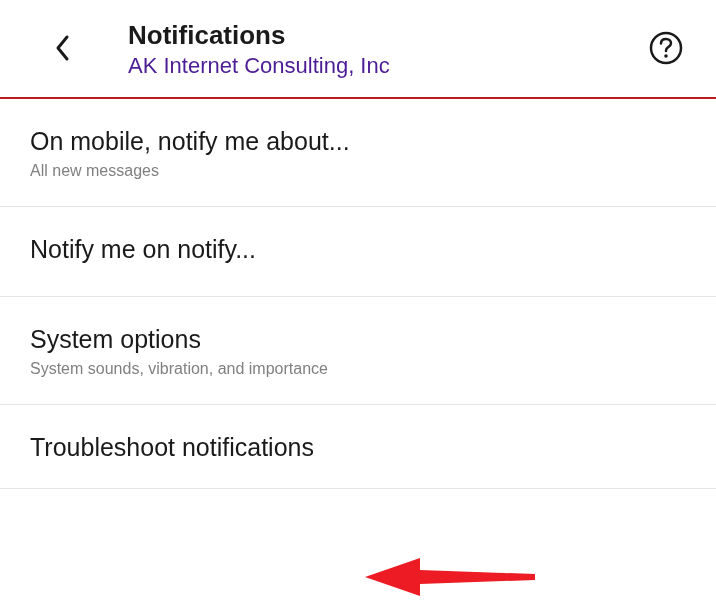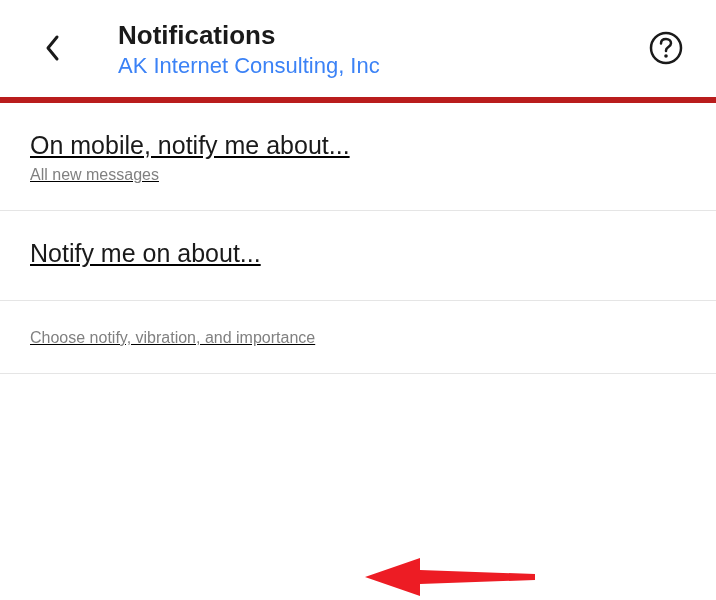--- a/index.html
+++ b/index.html
@@ -10,22 +10,22 @@
     body {
       font-family: -apple-system, BlinkMacSystemFont, "Segoe UI", Helvetica, Arial, sans-serif;
       background: #fff;
       width: 716px;
       height: 600px;
       overflow: hidden;
     }
     .header {
       display: flex;
       align-items: center;
-      padding: 20px 20px 18px 28px;
-      border-bottom: 6px solid #b91c1c;
+      padding: 20px 20px 18px 38px;
+      border-bottom: 2px solid #b91c1c;
       justify-content: center;
     }
     .back-btn {
       width: 50px;
       display: flex;
       align-items: center;
       justify-content: center;
       cursor: pointer;
     }
     .back-btn svg {
@@ -37,41 +37,40 @@
       margin-left: 40px;
     }
     .header-title {
       font-size: 26px;
       font-weight: 700;
       color: #1a1a1a;
       margin-bottom: 2px;
     }
     .header-subtitle {
       font-size: 22px;
-      color: #3b82f6;
+      color: #4c1d95;
       font-weight: 400;
     }
     .help-btn {
       width: 40px;
       height: 40px;
       display: flex;
       align-items: center;
       justify-content: center;
       cursor: pointer;
       margin-right: 10px;
     }
     .help-btn svg {
       width: 36px;
       height: 36px;
     }
     .list-item {
       padding: 28px 30px 26px 30px;
       border-bottom: 1px solid #e5e5e5;
       cursor: pointer;
-      text-decoration: underline;
     }
     .item-title {
       font-size: 25px;
       color: #1a1a1a;
       font-weight: 400;
       margin-bottom: 6px;
     }
     .item-subtitle {
       font-size: 16px;
       color: #808080;
@@ -120,27 +119,31 @@
       </span>
     </div>
   </div>
 
   <div class="list-item">
     <div class="item-title">On mobile, notify me about...</div>
     <div class="item-subtitle">All new messages</div>
   </div>
 
   <div class="list-item">
-    <div class="item-title">Notify me on about...</div>
+    <div class="item-title">Notify me on notify...</div>
   </div>
 
   <div class="list-item">
-    <div class="item-subtitle">Choose notify, vibration, and importance</div>
+    <div class="item-title">System options</div>
+    <div class="item-subtitle">System sounds, vibration, and importance</div>
   </div>
 
+  <div class="list-item item-no-sub">
+    <div class="item-title">Troubleshoot notifications</div>
+  </div>
 
   <div class="arrow-overlay">
     <span>
       <svg viewBox="0 0 175 55">
         <polygon points="0,27 55,8 55,20 170,24 170,30 55,34 55,46" fill="#ed1c24"></polygon>
       </svg>
     </span>
   </div>
 </div>
 

